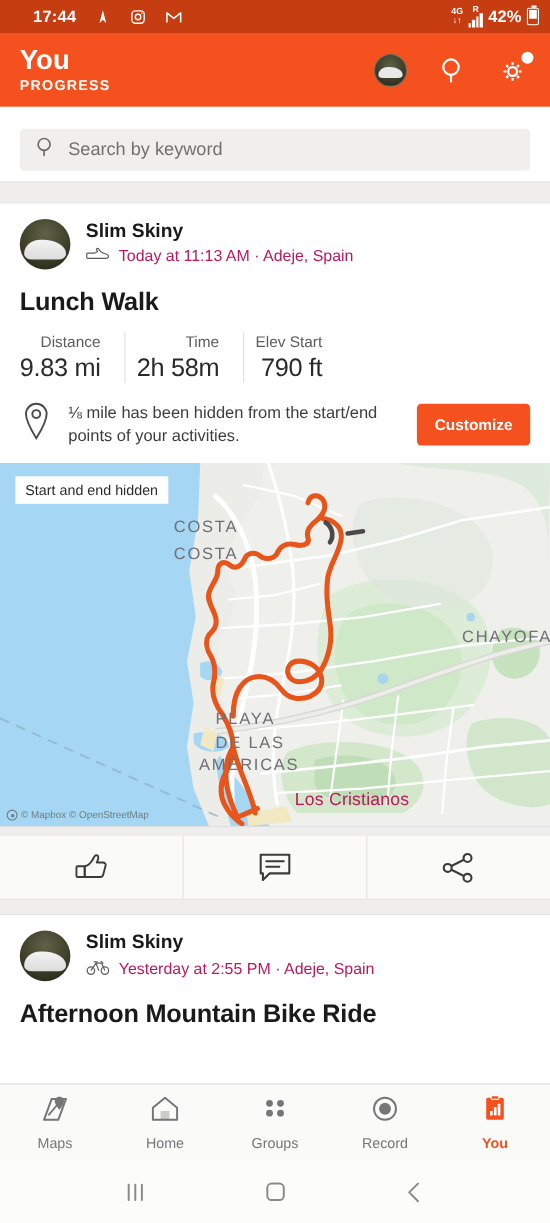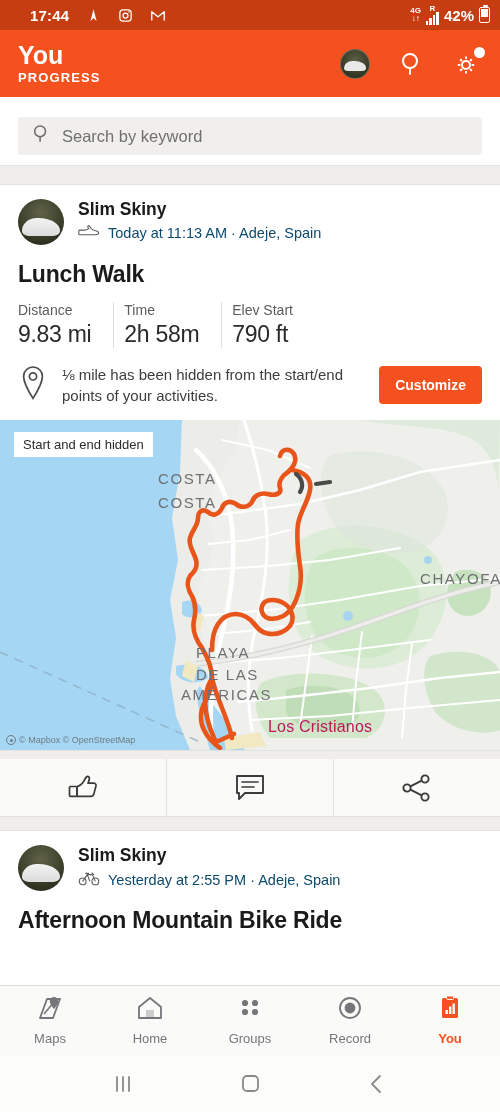--- a/index.html
+++ b/index.html
@@ -69,26 +69,26 @@
   .avatar-lg {
     width: 46px; height: 46px; border-radius: 50%; flex: none;
     background: radial-gradient(circle at 50% 30%, #5f6248 0%, #3c3e29 58%, #1f2116 100%);
     position: relative; overflow: hidden;
   }
   .avatar-lg::after {
     content:""; position:absolute; left:8%; bottom:20%; width:84%; height:38%;
     background: linear-gradient(#f3f3f3,#dcdcdc); border-radius: 38% 55% 18% 18% / 72% 72% 28% 28%;
   }
   .uname { font-size: 17.5px; font-weight: 700; color:#1a1a1a; line-height: 21px; }
-  .meta { display:flex; align-items:center; gap:8px; margin-top: 4px; color:#0c4a6e; font-size: 14.5px; }
+  .meta { display:flex; align-items:center; gap:8px; margin-top: 4px; color:#be185d; font-size: 14.5px; }
 
   .act-title { font-size: 23px; font-weight: 700; color:#1a1a1a; padding: 16px 18px 0; letter-spacing:-.2px; }
 
   .stats { display:flex; padding: 14px 18px 12px; }
-  .stat { padding-right: 22px; }
+  .stat { padding-right: 22px; text-align: right; }
   .stat + .stat { border-left: 1px solid #DEDEDC; padding-left: 10px; }
   .stat-lbl { font-size: 14px; color:#5c5c5c; }
   .stat-val { font-size: 23px; color:#2a2a2a; margin-top: 3px; letter-spacing:-.3px; }
 
   .privacy { display:flex; align-items:center; gap:14px; padding: 4px 18px 14px; }
   .privacy-txt { flex:1; font-size: 15px; line-height: 21px; color:#3d3d3d; }
   .btn-customize {
     background:#F4511E; color:#fff; border:none; border-radius:4px;
     font-size: 14px; font-weight:700; padding: 11px 16px; cursor:pointer;
     font-family: "Liberation Sans", sans-serif; white-space: nowrap;

